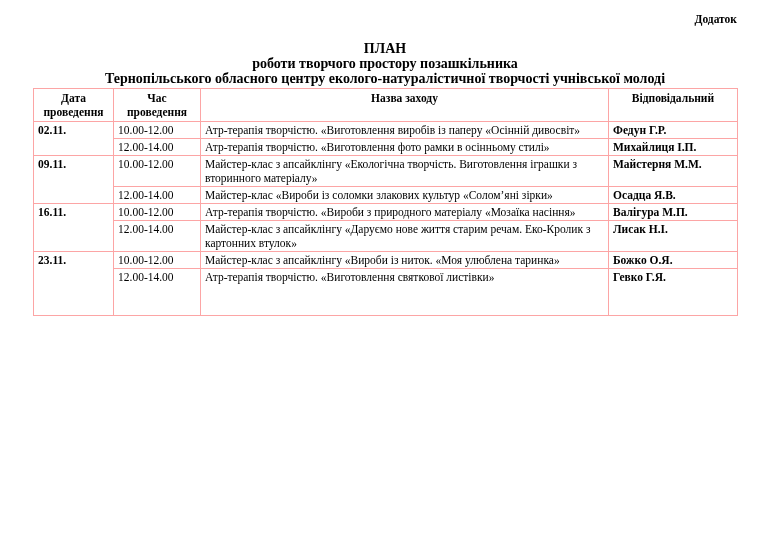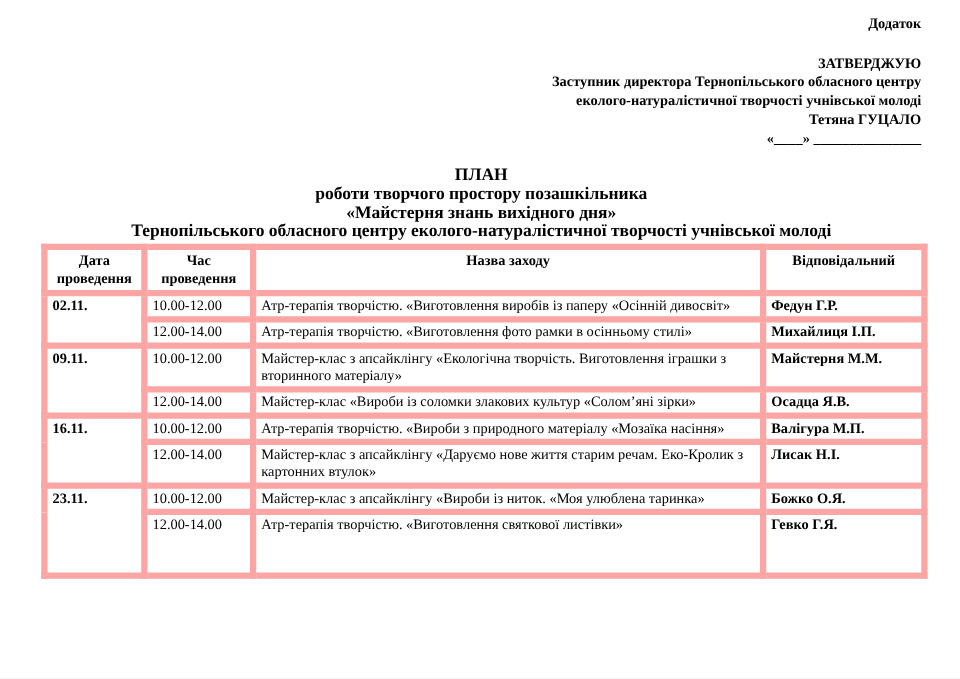--- a/index.html
+++ b/index.html
@@ -13,52 +13,44 @@
   .approve-block { margin-top:17px; }
   .title-block { text-align:center; font-weight:bold; font-size:14px; line-height:15px; margin-top:14px; }
   table.schedule {
     border-collapse:collapse; table-layout:fixed; width:704px; margin-top:2px;
   }
   table.schedule col.c-date { width:80px; }
   table.schedule col.c-time { width:87px; }
   table.schedule col.c-event { width:408px; }
   table.schedule col.c-resp { width:129px; }
   table.schedule th, table.schedule td {
-    border:5px solid #fca5a5; vertical-align:top;
+    border:1px solid #fca5a5; vertical-align:top;
     font-size:11.5px; line-height:14px; padding:1px 4px;
     word-wrap:break-word;
   }
   table.schedule th { text-align:center; font-weight:bold; padding:2px 2px; }
   td.date-cell { font-weight:bold; padding-left:6px; }
   td.time-cell { padding-left:6px; white-space:nowrap;margin-left:43px; }
   td.event-cell { padding:1px 16px 1px 6px; }
   td.resp-cell { padding-left:6px;font-weight:bold; }
   tr.tall-last td { height:44px; }
 </style>
 </head>
 <body>
 
 <div class="page">
 
   <div class="right-block">
     <div>Додаток</div>
   </div>
 
-  <div class="right-block approve-block">
-    <div>ЗАТВЕРДЖУЮ</div>
-    <div>Заступник директора Тернопільського обласного центру</div>
-    <div>еколого-натуралістичної творчості учнівської молоді</div>
-    <div>Тетяна ГУЦАЛО</div>
-    <div>«____» _______________</div>
-  </div>
 
   <div class="title-block">
     <div>ПЛАН</div>
     <div>роботи творчого простору позашкільника</div>
-    <div>«Майстерня знань вихідного дня»</div>
     <div>Тернопільського обласного центру еколого-натуралістичної творчості учнівської молоді</div>
   </div>
 
   <table class="schedule">
     <colgroup>
       <col class="c-date">
         <col class="c-time">
         <col class="c-event">
         <col class="c-resp">
     </colgroup>

